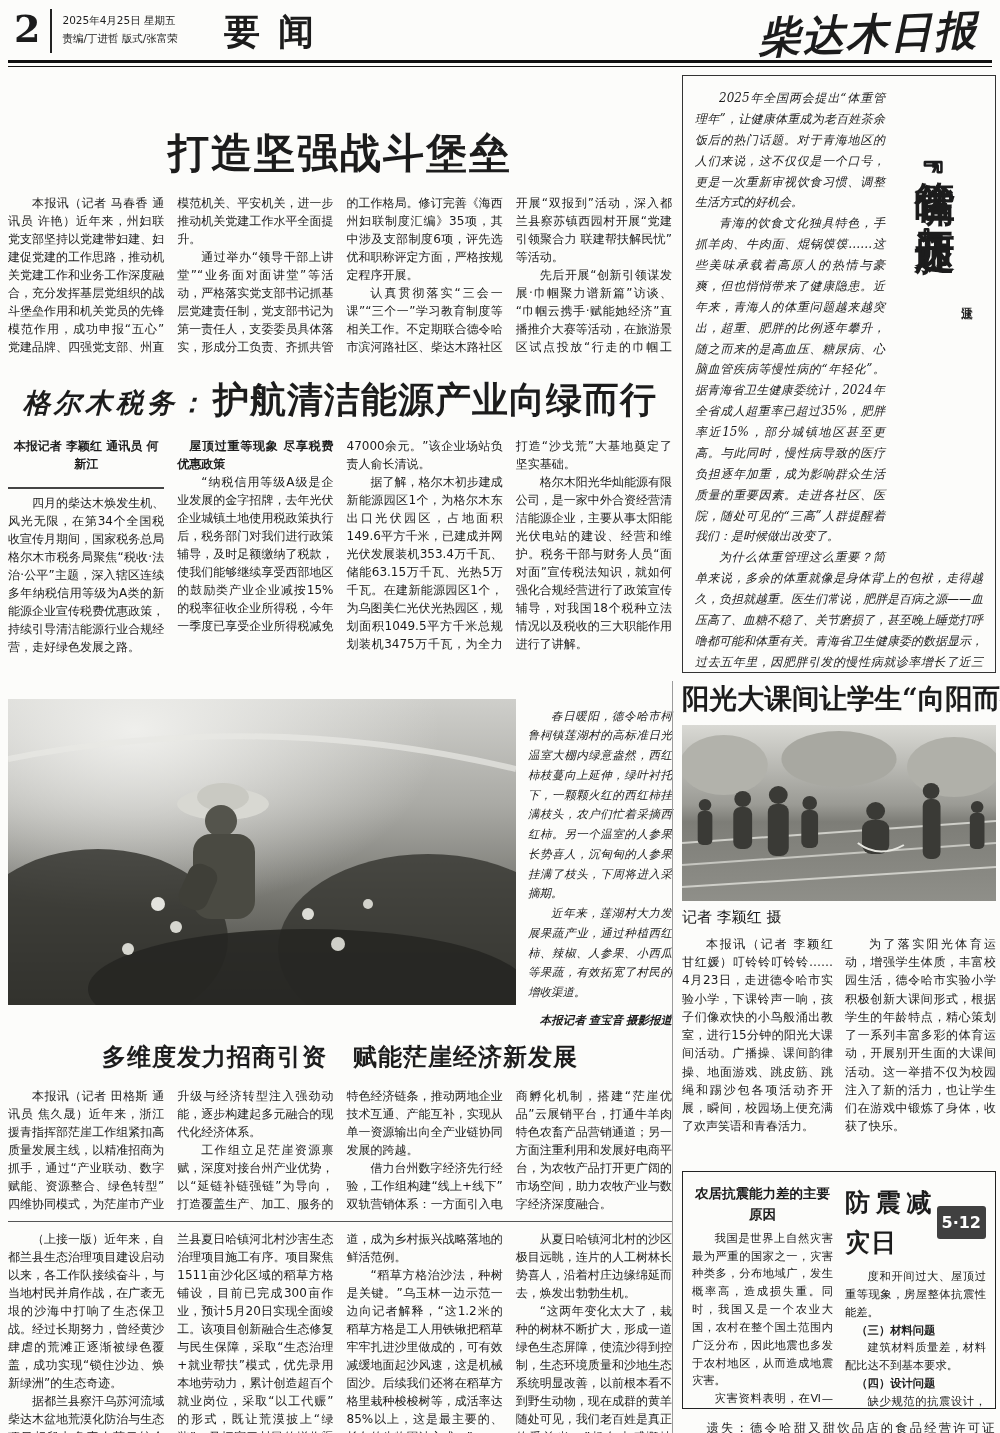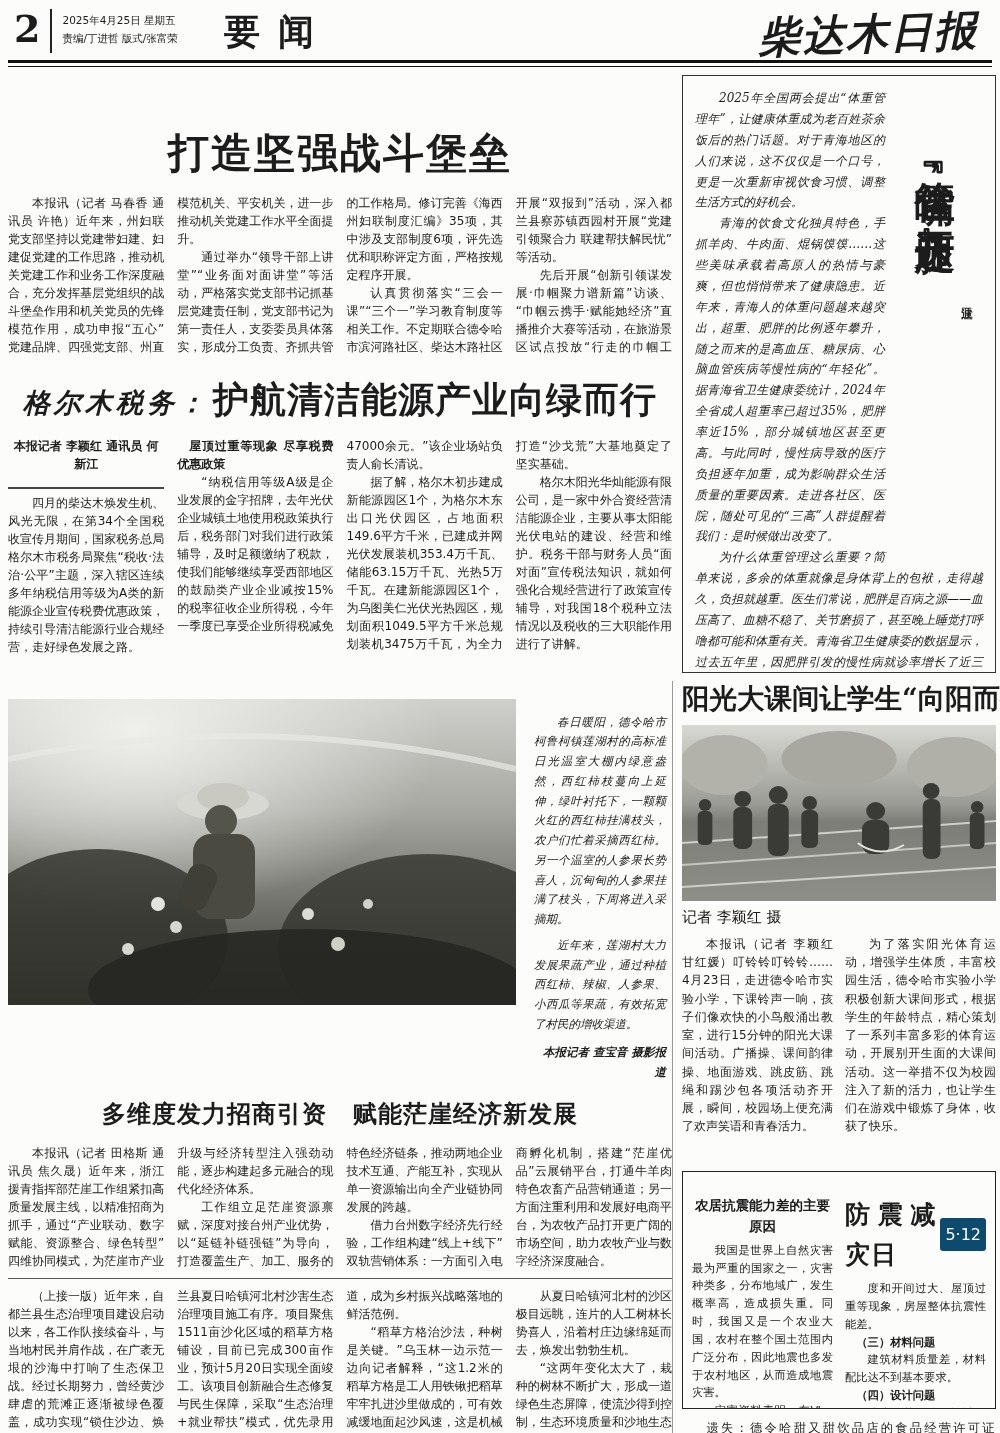--- a/index.html
+++ b/index.html
@@ -30,44 +30,44 @@
   .cols4 p,.cols2 p,.flowtext p{margin:0;text-indent:2em;}
   p.byline{text-indent:0;text-align:center;font-weight:bold;border-bottom:2px solid #444;padding-bottom:14px;margin-bottom:5px;}
   p.sub{text-indent:1em;font-weight:bold;}
   .h180{height:178px;} .h258{height:256px;} .h128{height:126px;} .h240{height:236px;} .h228{height:226px;}
   hr.thin{border:none;border-top:1px solid #555;margin:8px 0;}
   
   .photoRow{display:flex;gap:12px;margin:6px 0 10px;}
   .bigphoto{width:508px;height:306px;flex:none;background:#777;}
   .capcol{flex:1;font-family:"DejaVu Serif","Liberation Serif",serif;font-style:italic;font-size:11.5px;
           line-height:1.72;text-align:justify;padding-top:8px;}
-  .capcol p{margin:6px;text-indent:2em;}
+  .capcol p{margin:0;text-indent:2em;font-family:Liberation Serif, serif;}
   .capcol .credit{text-indent:0;text-align:right;margin-top:8px;font-weight:bold;}
   
   .essayBox{border:1.5px solid #333;padding:12px 12px 8px;height:598px;box-sizing:border-box;overflow:hidden;}
   .essayBody{font-family:"DejaVu Serif","Liberation Serif",serif;font-style:italic;font-size:12px;line-height:1.74;text-align:justify;}
   .essayBody p{margin:0;text-indent:2em;}
   .vtitleBlk{float:right;width:88px;height:408px;margin:60px 0 6px 10px;display:flex;flex-direction:row;justify-content:flex-end;}
   .vtitle{writing-mode:vertical-rl;font-family:"DejaVu Serif","Liberation Serif",serif;font-style:normal;
           font-size:40px;font-weight:900;line-height:1.05;letter-spacing:2px;}
   .vauthor{writing-mode:vertical-rl;font-size:12px;font-style:normal;margin:150px 6px 0 0;}
   .rightLower{border-left:1px solid #9a9a9a;padding-left:9px;margin-left:-10px;margin-top:8px;}
   h2.head4{font-family:"DejaVu Serif","Liberation Serif",serif;font-size:27.5px;font-weight:900;text-align:center;margin:2px 0 8px;white-space:nowrap;}
   .playphoto{width:100%;height:176px;background:#888;}
   .photocredit{font-size:15px;margin:3px 2px 8px 0;}
   
-  .quakeBox{border:1.5px solid #222;margin-top:10px;padding:23px 9px;box-sizing:border-box;height:238px;overflow:hidden;
+  .quakeBox{border:1.5px solid #222;margin-top:10px;padding:11px 9px;box-sizing:border-box;height:238px;overflow:hidden;
             display:flex;gap:12px;font-size:11.3px;line-height:1.58;text-align:justify;}
   .quakeBox .qcol{flex:1;}
   .quakeBox p{margin:0;text-indent:2em;}
   .quakeBox p.qh{text-indent:1em;font-weight:bold;}
   .qtitle{font-weight:bold;font-size:13.5px;text-align:center;text-indent:0!important;margin-bottom:4px!important;}
   .qlogo{display:flex;align-items:center;justify-content:center;gap:4px;margin-bottom:6px;}
   .qlogo .qtext{font-family:"DejaVu Serif","Liberation Serif",serif;font-size:25px;font-weight:900;letter-spacing:1px;}
-  .qlogo .qdate{background:#0c4a6e;color:#fff;font-weight:400;font-size:16px;padding:4px 5px;border-radius:3px;}
+  .qlogo .qdate{background:#404040;color:#fff;font-weight:700;font-size:16px;padding:4px 5px;border-radius:3px;}
   
   .notices{margin-top:8px;font-size:12.3px;line-height:1.85;text-align:justify;letter-spacing:1.5px;}
   .notices p{margin:0;text-indent:2em;}
 </style>
 </head>
 <body>
 
 <div class="page">
 
   <div class="hd">

